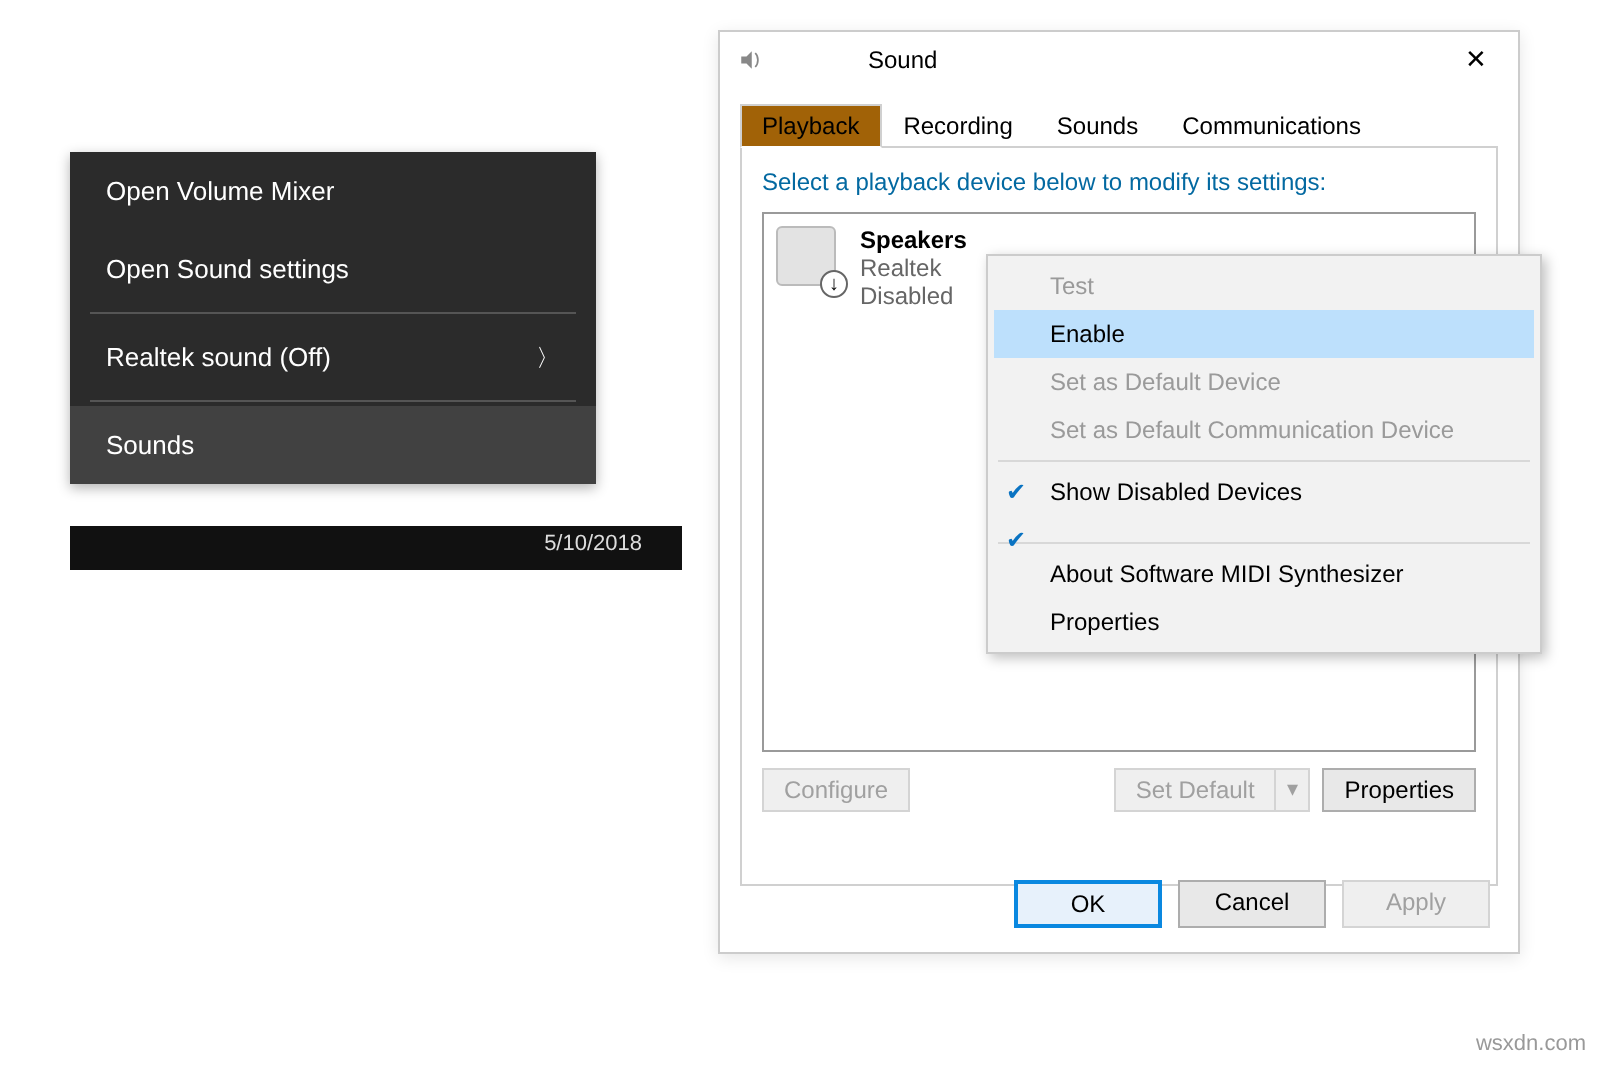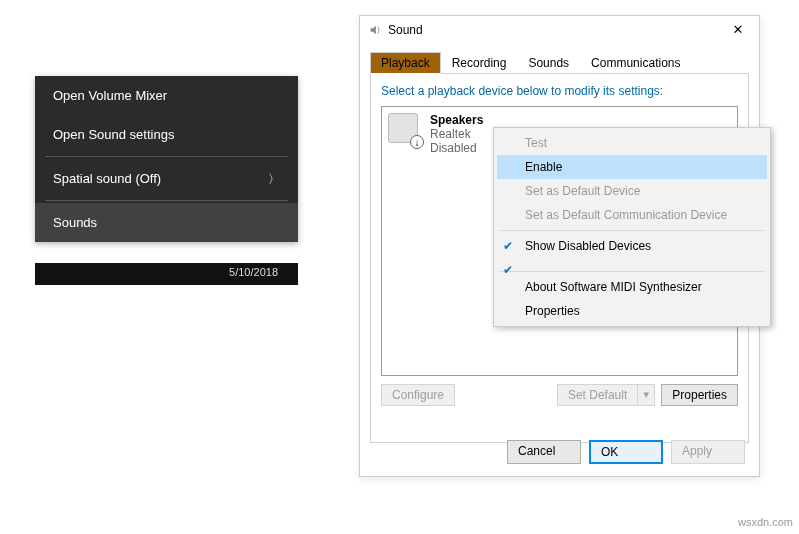--- a/index.html
+++ b/index.html
@@ -4,46 +4,46 @@
 <style>
 * { box-sizing: border-box; margin: 0; padding: 0; font-family: "Segoe UI", Arial, sans-serif; }
 body { width: 799px; height: 534px; background: #fff; position: relative; overflow: hidden; }
 
 
 .dark-menu { position: absolute; left: 35px; top: 76px; width: 263px; background: #2b2b2b; color: #fff; font-size: 13px; box-shadow: 0 2px 6px rgba(0,0,0,0.3); }
 .dark-menu .mi { padding: 12px 18px; cursor: default; position: relative; }
 .dark-menu .mi.hover { background: #414141; }
 .dark-menu .sep { height: 1px; background: #555; margin: 2px 10px; }
 .dark-menu .chev { position: absolute; right: 18px; top: 12px; font-size: 12px; }
-.taskbar-frag { position: absolute; left: 35px; top: 263px; width: 263px; height: 22px; background: #111; color: #ddd; font-size: 11px; }
+.taskbar-frag { position: absolute; left: 35px; top: 263px; width: 306px; height: 22px; background: #111; color: #ddd; font-size: 11px; }
 .taskbar-frag .date { position: absolute; right: 20px; top: 3px; }
 
 
 .sound-dlg { position: absolute; left: 359px; top: 15px; width: 401px; height: 462px; background: #fff; border: 1px solid #ccc; box-shadow: 0 2px 8px rgba(0,0,0,0.1); }
 .titlebar { height: 28px; display: flex; align-items: center; padding: 0 4px 0 8px; font-size: 12px; border-bottom: 1px solid transparent; }
 .titlebar .ticon { width: 14px; height: 14px; margin-right: 6px; color: #666; }
-.titlebar .title { flex: 1; color: #000; }
+.titlebar .title { flex: 1; color: #000; margin-left: 46px; }
 .titlebar .xbtn { width: 34px; text-align: center; font-size: 13px; cursor: default; padding: 4px 0; }
 
 .tab-strip { display: flex; padding: 8px 10px 0 10px; font-size: 12px; }
 .tab { padding: 3px 10px; border: 1px solid transparent; color: #000; cursor: default; }
 .tab.active { border: 1px solid #d0d0d0; border-bottom: 1px solid #fff; background: #a16207; position: relative; z-index: 2; }
 .tab-pane { margin: 0 10px 10px 10px; border: 1px solid #d0d0d0; padding: 10px; position: relative; top: -1px; height: 370px; }
 .instr { font-size: 12px; color: #0369a1; margin-bottom: 8px; }
 .device-list { border: 1px solid #9a9a9a; height: 270px; background: #fff; padding: 6px; }
 .device { display: flex; gap: 8px; }
 .dev-icon { width: 34px; height: 34px; position: relative; }
 .dev-icon .spk { width: 30px; height: 30px; background: #e3e3e3; border: 1px solid #bbb; border-radius: 3px; }
 .dev-icon .overlay { position: absolute; right: -2px; bottom: -2px; width: 14px; height: 14px; background: #fff; border: 1px solid #666; border-radius: 50%; display:flex; align-items:center; justify-content:center; font-size:10px; }
 .dev-info { font-size: 12px; }
 .dev-name { font-weight: 600; color: #000; }
 .dev-sub { color: #666; }
 
 .cfg-row { display: flex; justify-content: space-between; margin-top: 8px; }
-.btn { font-size: 12px; padding: 3px 10px; border: 1px solid #adadad; background: #e8e8e8; min-width: 74px; cursor:default; }
+.btn { font-size: 12px; padding: 3px 10px; border: 1px solid #adadad; background: #e8e8e8; min-width: 74px; text-align:center; cursor:default; }
 .btn.disabled { color: #a0a0a0; border-color: #d4d4d4; background: #efefef; }
 .split { display: inline-flex; }
 .split .btn { border-right: none; }
 .split .drop { border: 1px solid #d4d4d4; background: #efefef; width: 18px; text-align:center; color:#a0a0a0; font-size:11px; padding:3px 0;}
 
 .bottom-row { position:absolute; bottom: 12px; right: 14px; display:flex; gap:8px; }
 .btn.ok { border: 2px solid #0a88e0; background: #e7f1fb; }
 
 
 .ctx-menu { position: absolute; left: 493px; top: 127px; width: 278px; background: #f2f2f2; border: 1px solid #ccc; box-shadow: 2px 2px 6px rgba(0,0,0,0.25); font-size: 12px; padding: 3px; }
@@ -56,21 +56,21 @@
 .watermark { position:absolute; right:6px; bottom:6px; font-size:11px; color:#999; }
 </style>
 </head>
 <body>
 
 <div class="dark-menu">
   <div class="mi"><span>Open Volume Mixer</span></div>
   <div class="mi"><span>Open Sound settings</span></div>
   <div class="sep"></div>
   <div class="mi">
-    <span>Spatial sound (Off)</span>
+    <span>Realtek sound (Off)</span>
     <span class="chev">〉</span>
   </div>
   <div class="sep"></div>
   <div class="mi hover"><span>Sounds</span></div>
 </div>
 <div class="taskbar-frag">
   <span class="date">5/10/2018</span>
 </div>
 
 <div class="sound-dlg">
@@ -113,22 +113,22 @@
         <div class="split">
           <div class="btn disabled"><span>Set Default</span></div>
           <div class="drop">▾</div>
         </div>
         <div class="btn"><span>Properties</span></div>
       </div>
     </div>
   </div>
 
   <div class="bottom-row">
+    <div class="btn ok"><span>OK</span></div>
     <div class="btn"><span>Cancel</span></div>
-    <div class="btn ok"><span>OK</span></div>
     <div class="btn disabled"><span>Apply</span></div>
   </div>
 </div>
 
 <div class="ctx-menu">
   <div class="ci dis"><span>Test</span></div>
   <div class="ci hl"><span>Enable</span></div>
   <div class="ci dis"><span>Set as Default Device</span></div>
   <div class="ci dis"><span>Set as Default Communication Device</span></div>
   <div class="csep"></div>

